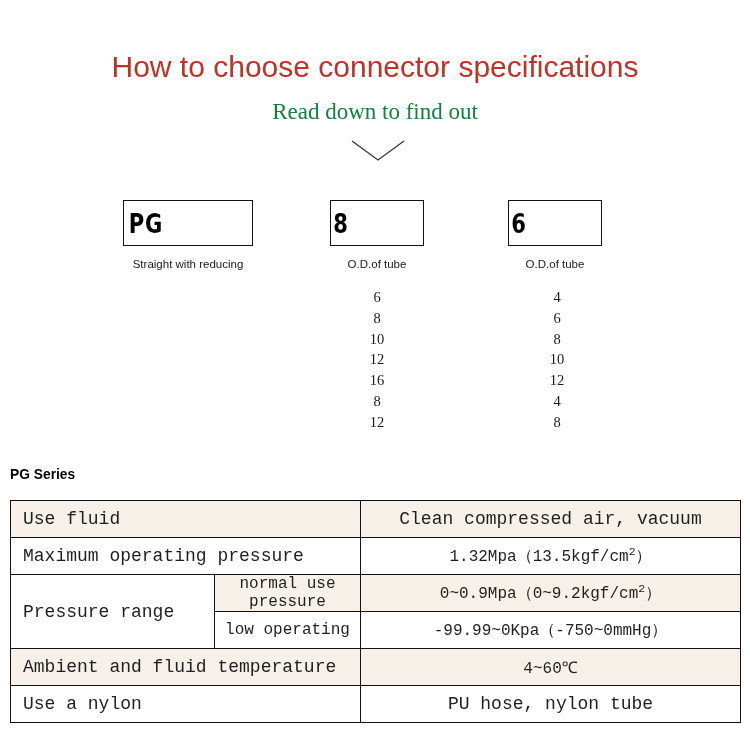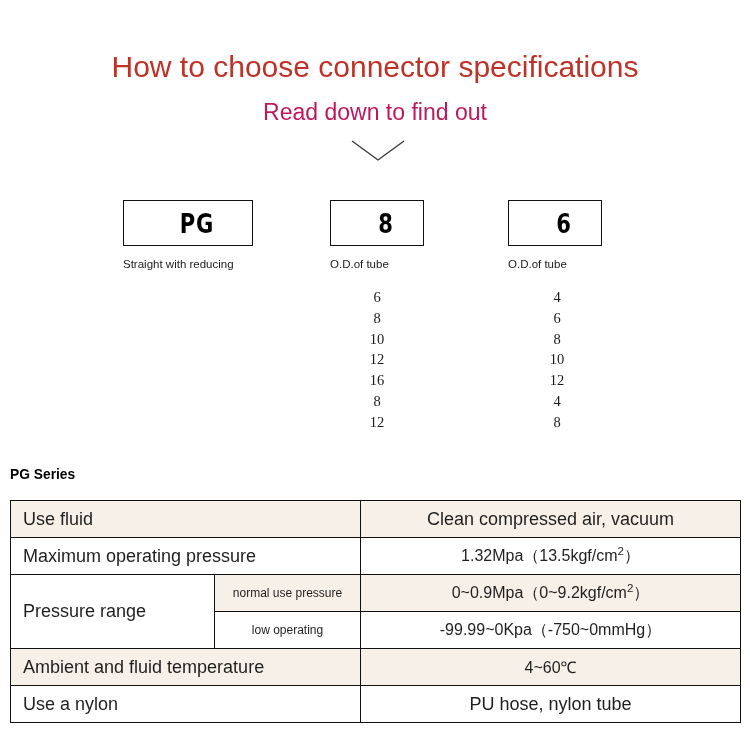--- a/index.html
+++ b/index.html
@@ -30,59 +30,60 @@
     white-space: nowrap;
   }
   .sub-title {
     position: absolute;
     top: 99px;
     left: 0;
     width: 750px;
     text-align: center;
     font-size: 23px;
     font-weight: 400;
-    color: #be185d;
-    white-space: nowrap;
+    color: #15803d;
+    white-space: nowrap;
+    font-family: Liberation Serif, serif;
   }
 
   
   .chevron {
     position: absolute;
     top: 138px;
     left: 350px;
     width: 56px;
     height: 26px;
   }
 
   
   .code-box {
     position: absolute;
     border: 1.6px solid #111111;
     background: #ffffff;
     box-sizing: border-box;
     display: flex;
     align-items: center;
-    justify-content: center;
-    padding-left: 18px;
+    justify-content: flex-start;
   }
   .code-box .code-text {
     font-family: "DejaVu Sans", sans-serif;
     font-weight: 700;
     font-size: 27px;
     line-height: 1;
     color: #000000;
     transform: scaleX(0.78);
     letter-spacing: 1px;
   }
   .box-pg  { left: 123px; top: 200px; width: 130px; height: 46px; }
   .box-od1 { left: 330px; top: 200px; width: 94px;  height: 46px; }
   .box-od2 { left: 508px; top: 200px; width: 94px;  height: 46px; }
 
   .box-caption {
     position: absolute;
+    text-align: center;
     font-size: 11.5px;
     color: #1a1a1a;
     white-space: nowrap;
   }
   .cap-pg  { left: 123px; top: 258px; width: 130px; }
   .cap-od1 { left: 330px; top: 258px; width: 94px; }
   .cap-od2 { left: 508px; top: 258px; width: 94px; }
 
   
   .num-col {
@@ -122,28 +123,29 @@
     width: 730px;
     border-collapse: collapse;
     table-layout: fixed;
   }
   .spec-table td {
     border: 1.3px solid #111111;
     padding: 0;
     height: 36px;
     color: #1f1f1f;
     vertical-align: middle;
+    font-family: Liberation Mono, monospace;
   }
   .lbl {
     font-size: 18px;
     padding-left: 12px !important;
     white-space: nowrap;
   }
   .sublbl {
-    font-size: 12px;
+    font-size: 16px;
     text-align: center;
   }
   .val {
     font-size: 16px;
     text-align: center;
     white-space: nowrap;
   }
   .val-lg { font-size: 18px; }
   .beige { background: #f7f0e8; }
   .white { background: #ffffff; }

